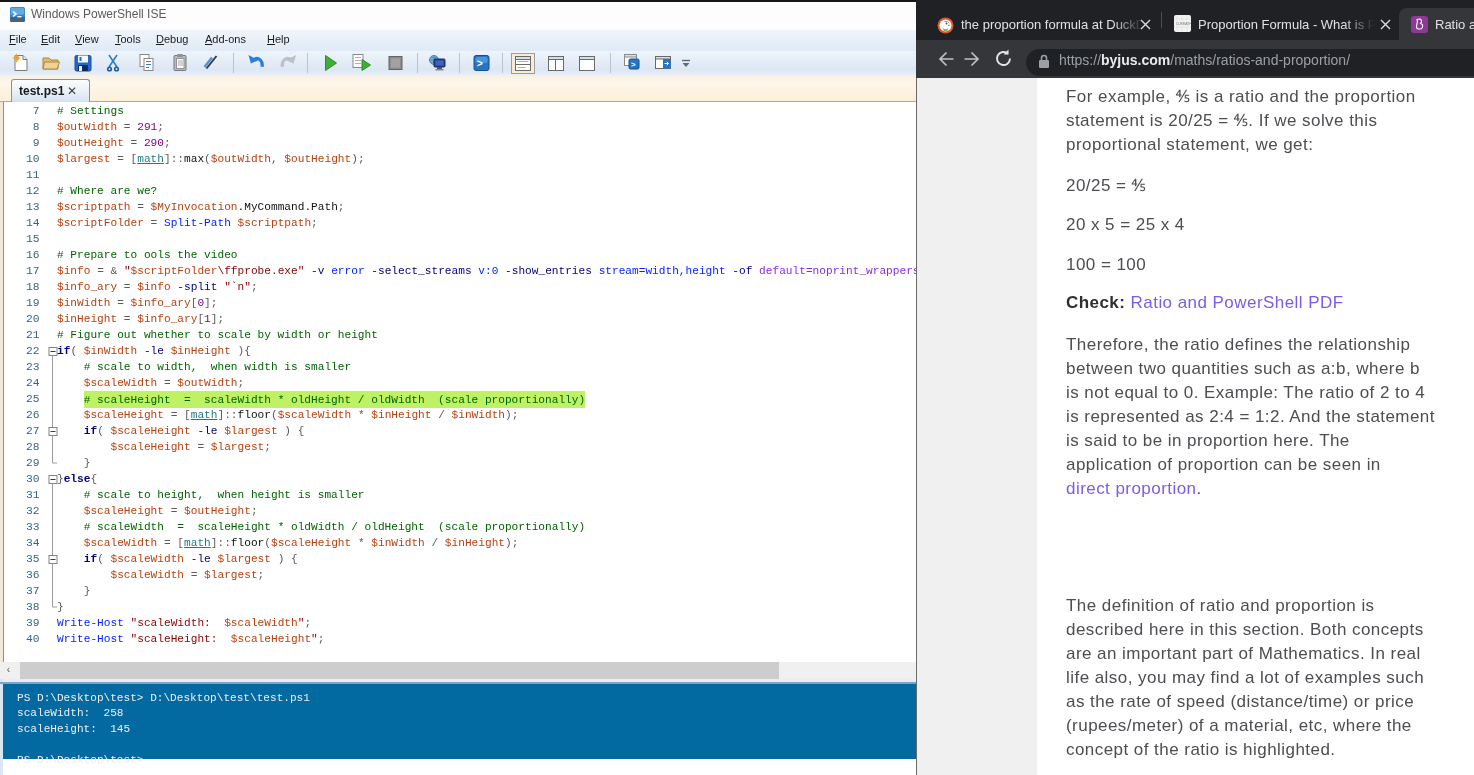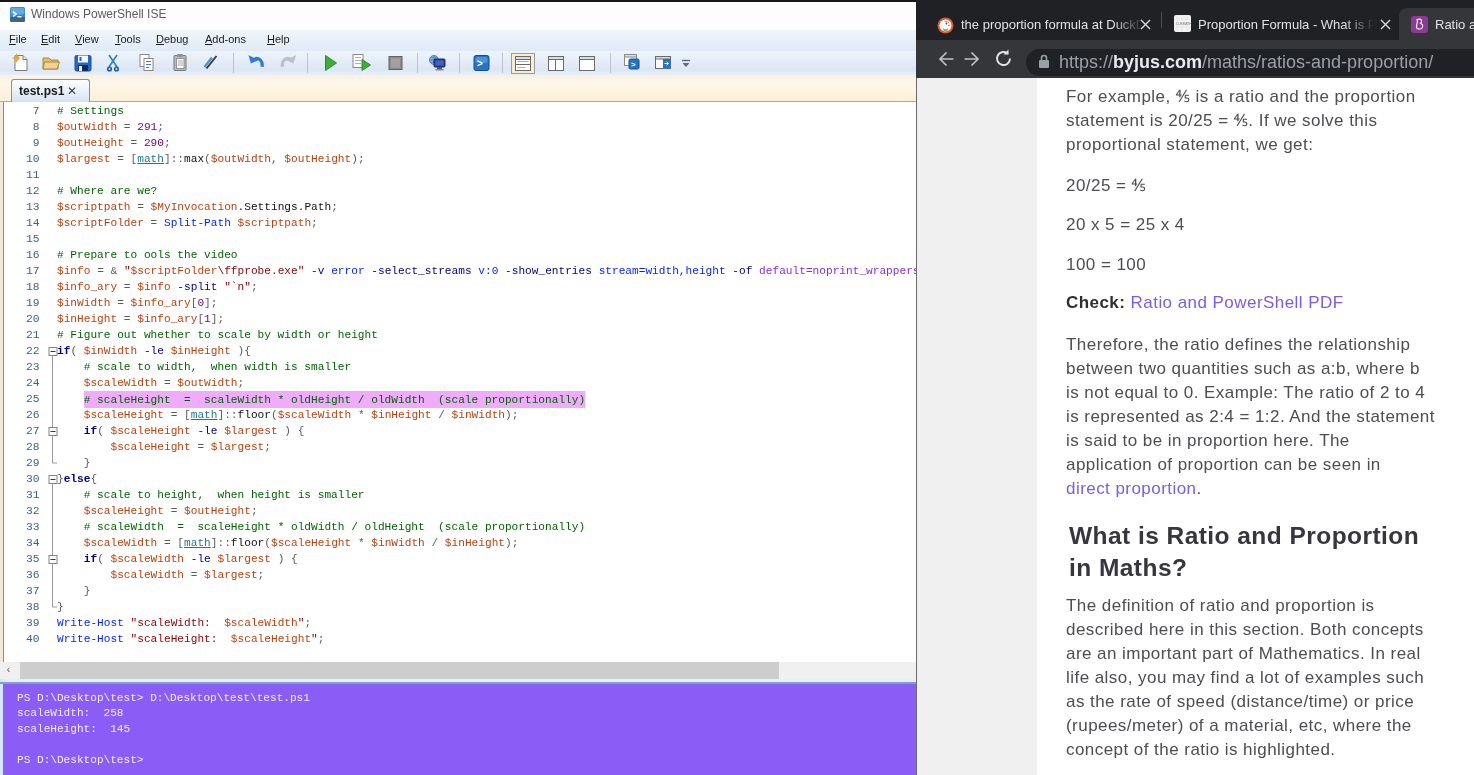--- a/index.html
+++ b/index.html
@@ -40,42 +40,42 @@
 #code .n { color:#800080; }
 #code .o { color:#5a5a5a; }
 #code .k { color:#00008b; font-weight:bold;text-align:center; }
 #code .cm { color:#0026fb; }
 #code .p { color:#000080; }
 #code .s { color:#8b0000; }
 #code .ab { color:#0026fb; }
 #code .av { color:#8a2be2; }
 #code .t { color:#1f7a85;text-decoration:underline; }
 #code .m { color:#111;margin-top:32px; }
-#code .hl { background:#f0abfc; padding:2.5px 0; }
+#code .hl { background:#bef264; padding:2.5px 0; }
 #outline { position:absolute; left:0; top:0; }
 
 
 #hscroll { position:absolute; left:0; top:662px; width:916px; height:17px; background:#f0f0f0; }
 #hscroll .btn { position:absolute; left:0; top:0; width:17px; height:17px; background:#f0f0f0; color:#5a5a5a;
   font-size:10px; text-align:center; line-height:16px; }
 #hscroll .thumb { position:absolute; left:20px; top:0; width:759px; height:17px; background:#cdcdcd; }
 
 
-#console { position:absolute; left:0; top:679px; width:916px; height:96px; background:#8b5cf6;text-decoration:underline; }
+#console { position:absolute; left:0; top:679px; width:916px; height:80px; background:#0369a1;text-decoration:underline; }
 #console pre { position:absolute; left:17px; top:11.5px; font-size:11.1px; line-height:15.6px; color:#eeeef2; }
 
 
 #browser { position:absolute; left:916px; top:0; width:558px; height:775px; background:#fff; overflow:hidden; }
 #tabbar { position:absolute; left:0; top:0; width:558px; height:40px; background:#202124; }
 #activetab { position:absolute; left:483px; top:8px; width:100px; height:32px; background:#35363a; border-radius:8px 8px 0 0; }
 .tabtitle { position:absolute; top:17px; font-size:13px; color:#dfe1e5; white-space:nowrap; overflow:hidden; }
 .tabsep { position:absolute; left:245px; top:12px; width:1px; height:16px; background:#4a4d51; }
 #navbar { position:absolute; left:0; top:40px; width:558px; height:38px; background:#35363a; }
 #urlbar { position:absolute; left:110px; top:49px; width:460px; height:27px; background:#202124; border-radius:14px; }
-#urltext { position:absolute; left:143px; top:52px; font-size:18px; color:#9aa0a6; white-space:nowrap; }
+#urltext { position:absolute; left:143px; top:52px; font-size:14px; color:#9aa0a6; white-space:nowrap; }
 #urltext b { color:#e9eaed; font-weight:bold; }
 
 #page { position:absolute; left:0; top:78px; width:558px; height:697px; background:#fff; }
 #page .grayleft { position:absolute; left:1px; top:0; width:120px; height:697px; background:#f0f0f1; }
 #page .edge { position:absolute; left:0; top:0; width:1px; height:697px; background:#6a6a6a; }
 .ptext { position:absolute; left:150px; font-size:17px; letter-spacing:0.45px; line-height:24px; color:#4d4d52; width:410px; }
 .ptext a { color:#7a5ce8; text-decoration:none; }
 .h2t { position:absolute; left:153px; font-size:24.5px; line-height:32px; font-weight:bold; color:#37353e; letter-spacing:0.45px; }
 </style>
 </head>
@@ -279,21 +279,21 @@
         <line x1="50.5" y1="377.5" x2="55.5" y2="377.5"></line>
         <line x1="50.5" y1="457.5" x2="55.5" y2="457.5"></line>
       </g>
     </svg>
     <pre id="code"><i class="c"># Settings</i>
 <i class="v">$outWidth</i> <i class="o">=</i> <i class="n">291</i><i class="o">;</i>
 <i class="v">$outHeight</i> <i class="o">=</i> <i class="n">290</i><i class="o">;</i>
 <i class="v">$largest</i> <i class="o">=</i> <i class="o">[</i><i class="t">math</i><i class="o">]::</i><i class="m">max</i><i class="o">(</i><i class="v">$outWidth</i><i class="o">,</i> <i class="v">$outHeight</i><i class="o">);</i>
 
 <i class="c"># Where are we?</i>
-<i class="v">$scriptpath</i> <i class="o">=</i> <i class="v">$MyInvocation</i><i class="m">.Settings.Path</i><i class="o">;</i>
+<i class="v">$scriptpath</i> <i class="o">=</i> <i class="v">$MyInvocation</i><i class="m">.MyCommand.Path</i><i class="o">;</i>
 <i class="v">$scriptFolder</i> <i class="o">=</i> <i class="cm">Split-Path</i> <i class="v">$scriptpath</i><i class="o">;</i>
 
 <i class="c"># Prepare to ools the video</i>
 <i class="v">$info</i> <i class="o">=</i> <i class="o">&amp;</i> <i class="s">"</i><i class="v">$scriptFolder</i><i class="s">\ffprobe.exe"</i> <i class="p">-v</i> <i class="ab">error</i> <i class="p">-select_streams</i> <i class="ab">v:0</i> <i class="p">-show_entries</i> <i class="ab">stream=width,height</i> <i class="p">-of</i> <i class="av">default=noprint_wrappers=1</i>
 <i class="v">$info_ary</i> <i class="o">=</i> <i class="v">$info</i> <i class="p">-split</i> <i class="s">"`n"</i><i class="o">;</i>
 <i class="v">$inWidth</i> <i class="o">=</i> <i class="v">$info_ary</i><i class="o">[</i><i class="n">0</i><i class="o">];</i>
 <i class="v">$inHeight</i> <i class="o">=</i> <i class="v">$info_ary</i><i class="o">[</i><i class="n">1</i><i class="o">];</i>
 <i class="c"># Figure out whether to scale by width or height</i>
 <i class="k">if</i><i class="o">(</i> <i class="v">$inWidth</i> <i class="p">-le</i> <i class="v">$inHeight</i> <i class="o">){</i>
     <i class="c"># scale to width,  when width is smaller</i>
@@ -396,18 +396,17 @@
 
   <div id="page">
     <div class="edge"></div>
     <div class="grayleft"></div>
     <div class="ptext" style="top:7px">For example, ⅘ is a ratio and the proportion<br>statement is 20/25 = ⅘. If we solve this<br>proportional statement, we get:</div>
     <div class="ptext" style="top:96px">20/25 = ⅘</div>
     <div class="ptext" style="top:135px">20 x 5 = 25 x 4</div>
     <div class="ptext" style="top:175px">100 = 100</div>
     <div class="ptext" style="top:213px"><b style="color:#2f2f33">Check:</b> <a>Ratio and PowerShell PDF</a></div>
     <div class="ptext" style="top:255px">Therefore, the ratio defines the relationship<br>between two quantities such as a:b, where b<br>is not equal to 0. Example: The ratio of 2 to 4<br>is represented as 2:4 = 1:2. And the statement<br>is said to be in proportion here. The<br>application of proportion can be seen in<br><a>direct proportion</a>.</div>
-    <div class="h2t" style="top:442px">What is Ratio and Proportion<br>in Maths?</div>
     <div class="ptext" style="top:516px">The definition of ratio and proportion is<br>described here in this section. Both concepts<br>are an important part of Mathematics. In real<br>life also, you may find a lot of examples such<br>as the rate of speed (distance/time) or price<br>(rupees/meter) of a material, etc, where the<br>concept of the ratio is highlighted.</div>
   </div>
 </div>
 
 </div>
 
 </body></html>

